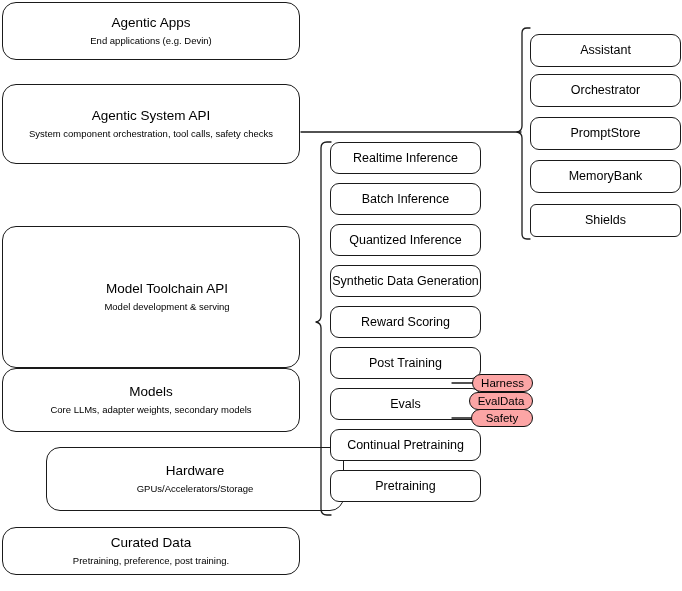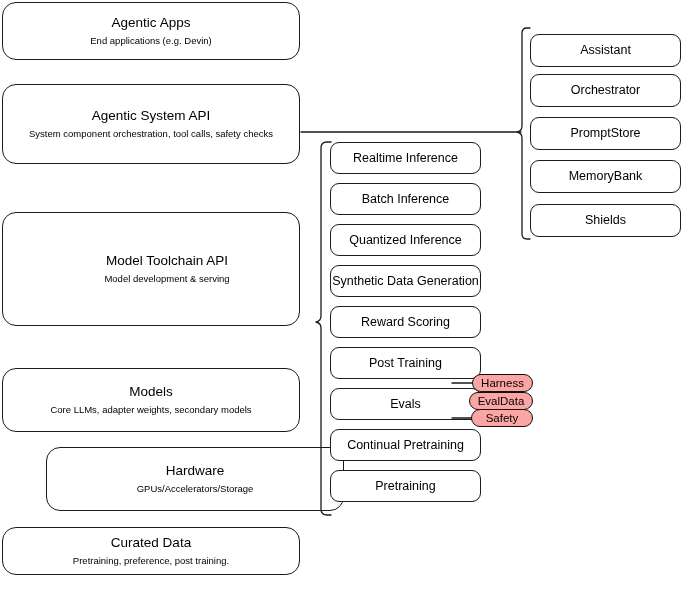--- a/index.html
+++ b/index.html
@@ -134,21 +134,21 @@
   <div class="box layer-box" style="top:2px;height:58px;">
     <div class="title">Agentic Apps</div>
     <div class="subtitle">End applications (e.g. Devin)</div>
   </div>
 
   <div class="box layer-box" style="top:84px;height:80px;">
     <div class="title">Agentic System API</div>
     <div class="subtitle">System component orchestration, tool calls, safety checks</div>
   </div>
 
-  <div class="box layer-box" style="top:212px;height:114px;padding-left:32px;">
+  <div class="box layer-box" style="top:226px;height:142px;padding-left:32px;">
     <div class="title">Model Toolchain API</div>
     <div class="subtitle">Model development &amp; serving</div>
   </div>
 
   <div class="box layer-box" style="top:368px;height:64px;">
     <div class="title">Models</div>
     <div class="subtitle">Core LLMs, adapter weights, secondary models</div>
   </div>
 
   <div class="box layer-box" style="top:447px;height:64px;margin-left:44px;">
@@ -198,17 +198,17 @@
   </div>
   <div class="box right-box" style="top:74px;">
     <div class="title">Orchestrator</div>
   </div>
   <div class="box right-box" style="top:117px;">
     <div class="title">PromptStore</div>
   </div>
   <div class="box right-box" style="top:160px;">
     <div class="title">MemoryBank</div>
   </div>
-  <div class="box right-box" style="top:204px;">
+  <div class="box right-box" style="top:204px;border-radius:6px;">
     <div class="title">Shields</div>
   </div>
 
 </div>
 
 </body></html>

